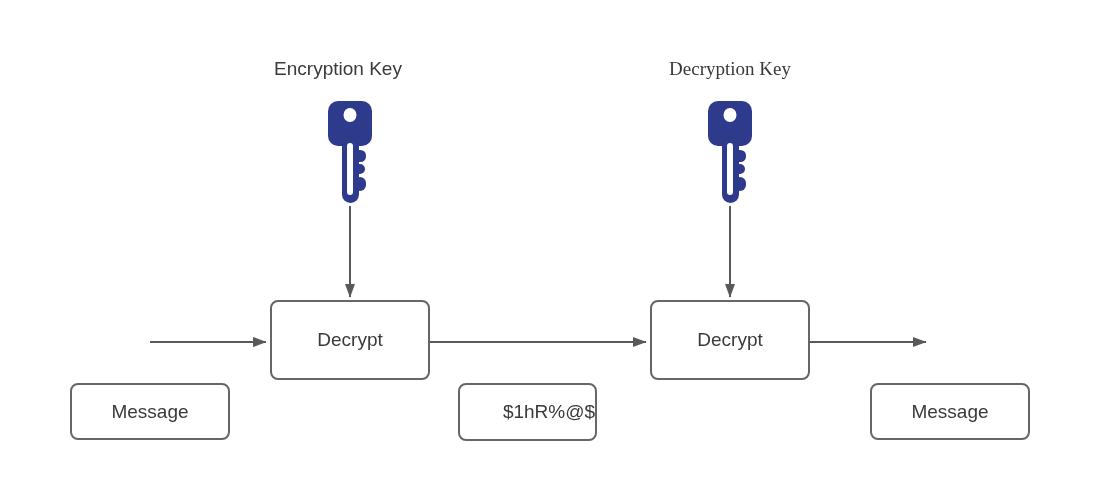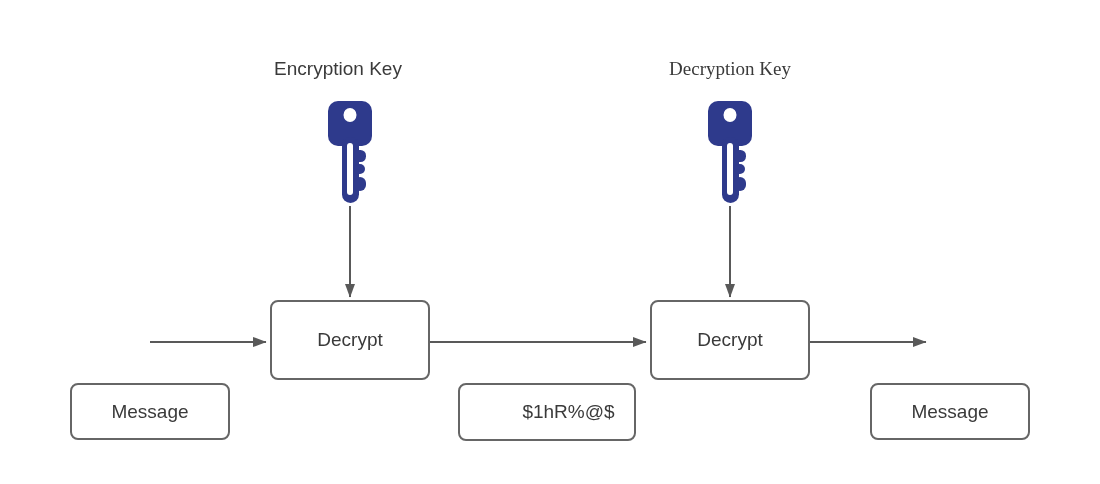--- a/index.html
+++ b/index.html
@@ -32,21 +32,21 @@
     background:#ffffff;
     border:2px solid var(--node-border,#666666);
     border-radius:8px;
     display:flex;align-items:center;justify-content:center;
     font-size:19px;color:var(--text,#3a3a3a);
     box-sizing:border-box;
   }
   .node-encrypt{left:270px;top:300px;width:160px;height:80px;}
   .node-decrypt{left:650px;top:300px;width:160px;height:80px;text-align:right;}
   .node-message-left{left:70px;top:383px;width:160px;height:57px;}
-  .node-ciphertext{left:458px;top:383px;width:178px;height:58px;padding-left:43px;}
+  .node-ciphertext{left:458px;top:383px;width:139px;height:58px;padding-left:43px;}
   .node-message-right{left:870px;top:383px;width:160px;height:57px;}
 </style>
 </head>
 <body>
 
 <div class="canvas">
 
   <svg class="connectors" viewBox="0 0 1100 484" xmlns="http://www.w3.org/2000/svg">
     <defs>
       <marker id="arrow" markerUnits="userSpaceOnUse" markerWidth="16" markerHeight="13" refX="14" refY="6" orient="auto">

